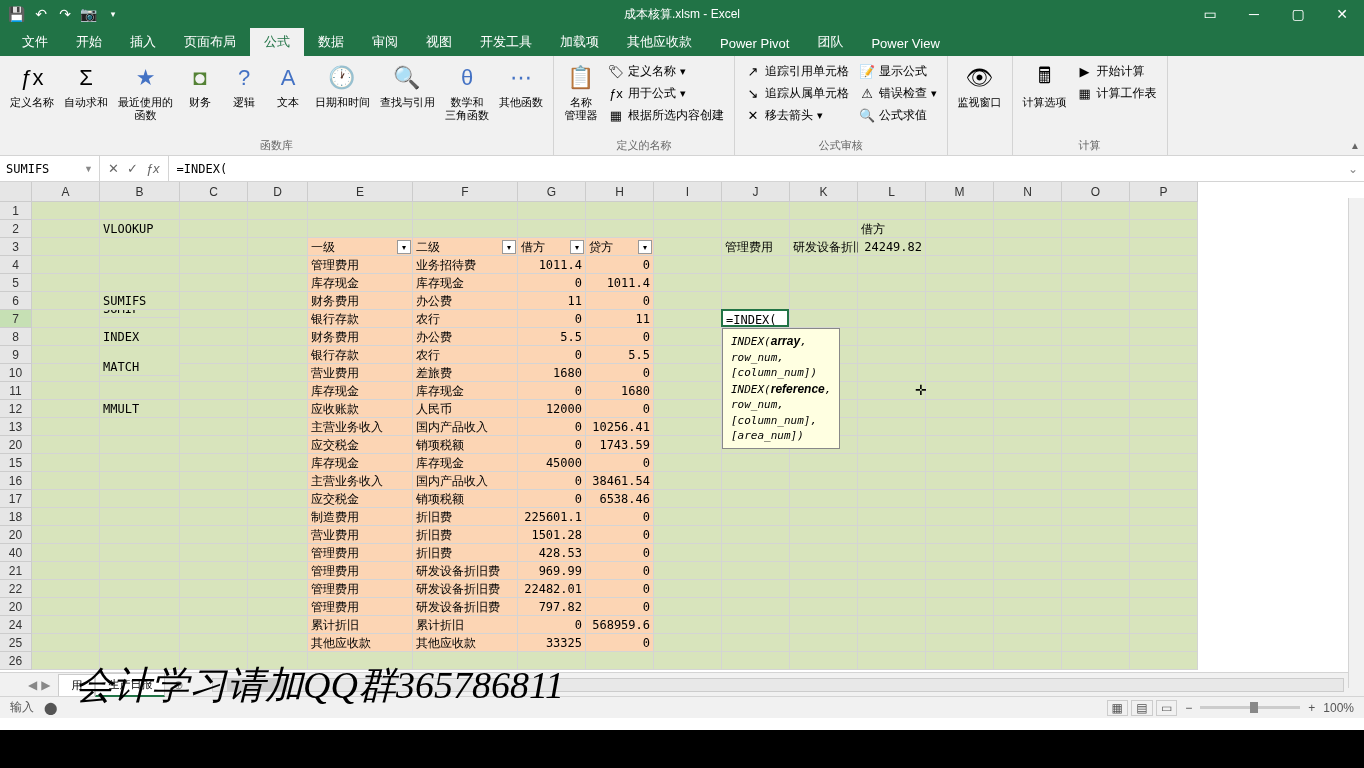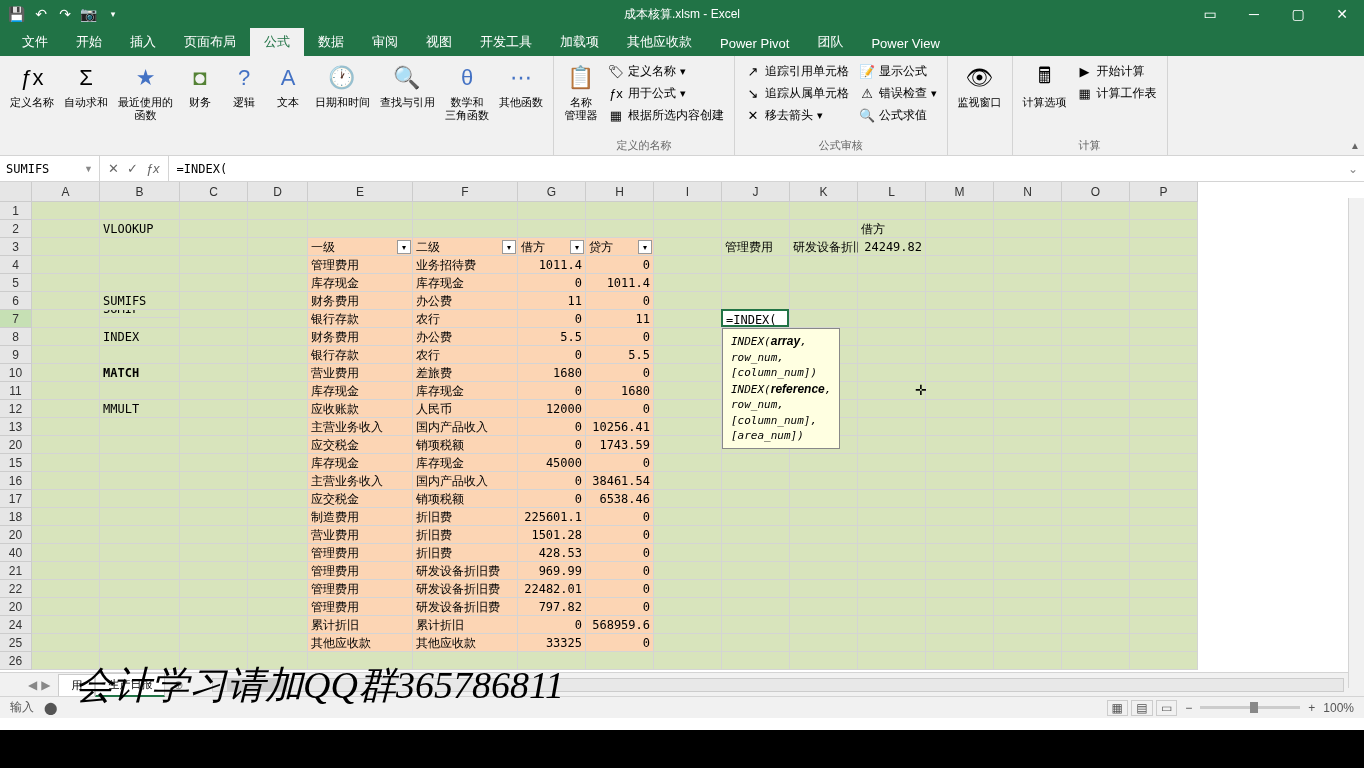--- a/index.html
+++ b/index.html
@@ -141,20 +141,21 @@
       <div class="big-btn">
           <span class="ico" style="color:#4472c4">θ</span>
           <span class="lbl" style="white-space:pre">数学和
 三角函数</span>
         </div>
       <div class="big-btn">
           <span class="ico" style="color:#4472c4">⋯</span>
           <span class="lbl">其他函数</span>
         </div>
     </div>
+    <div class="ribbon-group-label">函数库</div>
   </div>
   <div class="ribbon-group">
     <div class="ribbon-row">
       <div class="big-btn">
           <span class="ico">📋</span>
           <span class="lbl" style="white-space:pre">名称
 管理器</span>
         </div>
       <div style="display:flex;flex-direction:column;gap:0">
         <div class="small-btn"><span class="ico">🏷</span><span>定义名称</span> ▾</div>
@@ -698,21 +699,21 @@
       <div class="cell bg-green" style="left: 758px; top: 450px; width: 68px;"></div>
       <div class="cell bg-green" style="left: 826px; top: 450px; width: 68px;"></div>
       <div class="cell bg-green" style="left: 894px; top: 450px; width: 68px;"></div>
       <div class="cell bg-green" style="left: 962px; top: 450px; width: 68px;"></div>
       <div class="cell bg-green" style="left: 1030px; top: 450px; width: 68px;"></div>
       <div class="cell bg-green" style="left: 1098px; top: 450px; width: 68px;"></div>
       <div class="cell bg-green" style="left: 68px; top: 18px; width: 80px;">VLOOKUP</div>
       <div class="cell bg-green" style="left: 68px; top: 54px; width: 80px; margin-top: 44px;">SUMIF</div>
       <div class="cell bg-green" style="left: 68px; top: 90px; width: 80px;">SUMIFS</div>
       <div class="cell bg-green" style="left: 68px; top: 126px; width: 80px;">INDEX</div>
-      <div class="cell bg-green" style="left: 68px; top: 162px; width: 80px; font-weight: bold;">MATCH</div>
+      <div class="cell bg-green" style="left: 68px; top: 156px; width: 80px;">MATCH</div>
       <div class="cell bg-green" style="left: 68px; top: 198px; width: 80px;">MMULT</div>
       <div class="cell bg-peach" style="left: 276px; top: 36px; width: 105px;">一级</div>
       <div class="cell bg-peach" style="left: 381px; top: 36px; width: 105px;">二级</div>
       <div class="cell bg-peach" style="left: 486px; top: 36px; width: 68px;">借方</div>
       <div class="cell bg-peach" style="left: 554px; top: 36px; width: 68px;">贷方</div>
       <div class="dd-btn" style="left: 365px; top: 38px;">▾</div>
       <div class="dd-btn" style="left: 470px; top: 38px;">▾</div>
       <div class="dd-btn" style="left: 538px; top: 38px;">▾</div>
       <div class="dd-btn" style="left: 606px; top: 38px;">▾</div>
       <div class="cell bg-peach" style="left: 276px; top: 54px; width: 105px;">管理费用</div>

